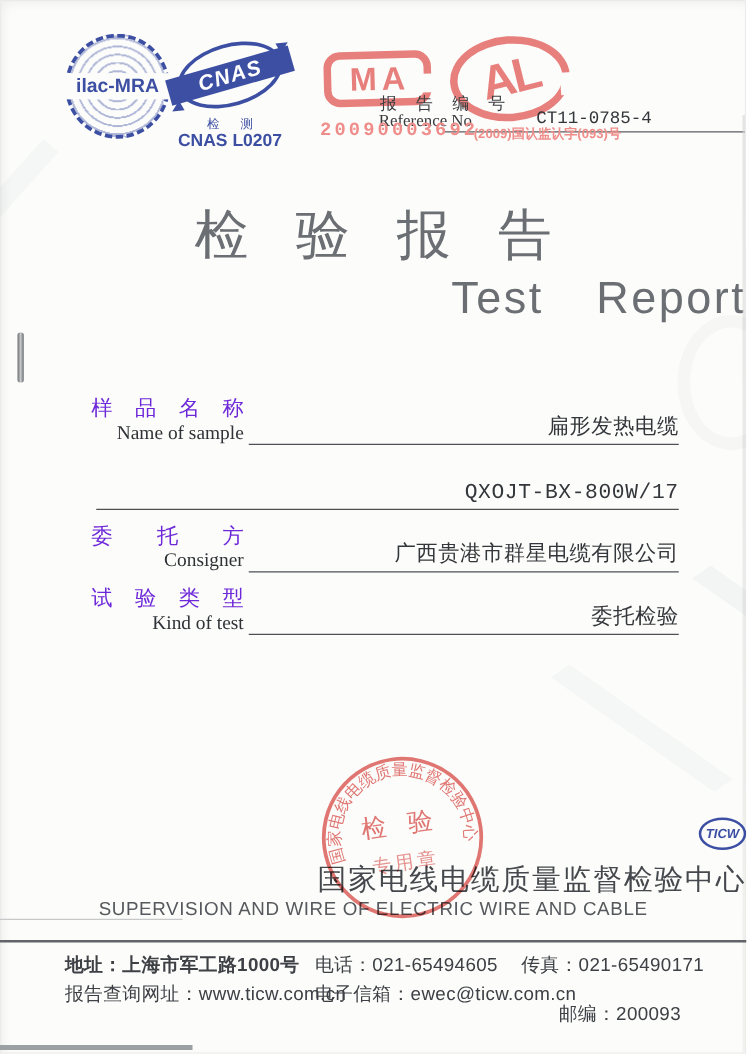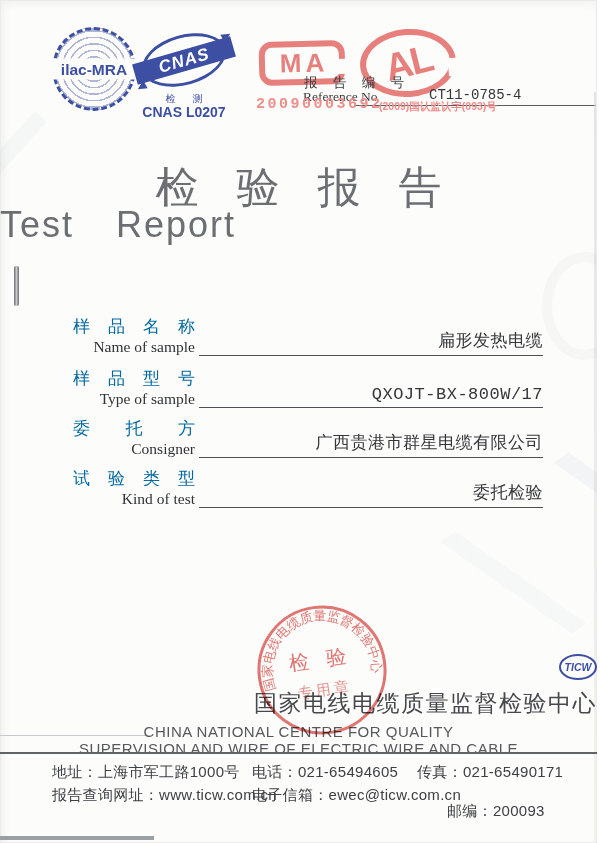--- a/index.html
+++ b/index.html
@@ -54,39 +54,39 @@
   .report-no-cn{left:304px;top:74px;font:400 13.5px var(--serif);letter-spacing:6px;color:#3a3d40;}
   .report-no-en{left:303px;top:89px;font:400 13.5px var(--serif);color:#3a3d40;}
   .report-no-value{left:429px;top:87px;font:400 14px var(--mono);color:var(--text-dark);}
   .ref-line{left:356px;top:105px;width:240px;border-top:1.5px solid #595c60;}
   .serial{left:256px;top:96px;font:700 15px var(--mono);letter-spacing:2.5px;color:var(--stamp-red-light);}
   .accreditation{left:343px;top:100px;font:700 10.5px var(--sans);color:var(--stamp-red-light);margin-left:36px;}
 
   
   .title-cn{top:146px;left:0;width:100%;text-align:center;font:500 43px var(--sans);
         color:var(--title-gray);letter-spacing:13px;text-indent:13px;margin-top:13px;}
-  .title-en{top:204px;left:0;width:100%;text-align:left;font:400 36px var(--sans);
+  .title-en{top:217px;left:0;width:100%;text-align:right;font:400 36px var(--sans);
         color:var(--title-gray);word-spacing:30px;letter-spacing:2px;}
 
   
   .left-mark{left:14px;top:266px;width:5px;height:40px;border-radius:2px;
         background:linear-gradient(90deg,#686c70,#c8cacc 50%,#686c70);}
   .right-edge{right:1px;top:92px;width:2px;height:750px;opacity:.6;
         background:linear-gradient(#d6d6d4,#ecece9);}
   .ghost1{left:-30px;top:150px;width:150px;height:130px;border-left:16px solid rgba(130,150,185,.06);transform:rotate(42deg);}
   .ghost2{left:492px;top:468px;width:120px;height:150px;transform:rotate(-35deg) skewX(20deg);
         border-right:18px solid rgba(130,150,185,.07);border-left:18px solid rgba(130,150,185,.05);}
   .ghost3{left:542px;top:252px;width:66px;height:88px;border:10px solid rgba(150,160,175,.06);border-radius:50%;}
   .footer-top-artifact{left:0;top:735px;width:146px;border-top:1.5px solid #c6c8c9;}
   .bottom-bar{left:0;top:836px;width:154px;height:4px;background:#9aa0a3;}
 
   
   .field-row{position:absolute;left:73px;width:470px;height:42px;display:flex;align-items:stretch;}
   .field-label{width:122px;display:flex;flex-direction:column;justify-content:flex-end;}
-  .label-cn{font:400 17px var(--serif);color:#0369a1;text-align:justify;text-align-last:justify;line-height:1.15;}
+  .label-cn{font:400 17px var(--serif);color:#6d28d9;text-align:justify;text-align-last:justify;line-height:1.15;}
   .label-en{font:400 15.5px var(--serif);color:#2f3337;text-align:right;line-height:1.25;}
   .field-line{flex:1;border-bottom:1.5px solid var(--line-gray);display:flex;align-items:flex-end;
         justify-content:flex-end;padding-bottom:3px;margin-left:4px;}
   .field-value{font:400 17px var(--mono);color:var(--text-dark);letter-spacing:.5px;}
 
   
   .org{top:654px;left:0;width:100%;text-align:center;}
   .org-row{display:flex;align-items:flex-end;justify-content:center;gap:8px;flex-direction:column;}
   .ticw{width:38px;height:26px;border:2.5px solid var(--logo-blue);border-radius:50%;
         display:flex;align-items:center;justify-content:center;box-sizing:border-box;}
@@ -95,21 +95,21 @@
   .org-en1{margin-top:4px;font:500 15px var(--sans);color:#55585c;letter-spacing:.5px;}
   .org-en2{font:500 15px var(--sans);color:#55585c;letter-spacing:.5px;}
 
   
   .seal{left:251px;top:594px;width:142px;height:152px;transform:rotate(-8deg);
         opacity:.85;mix-blend-mode:multiply;}
 
   
   .footer-sep{left:0;top:752px;width:600px;border-top:2px solid #606367;}
   .ftxt{font:500 15px var(--sans);color:#3d4045;letter-spacing:.3px;white-space:nowrap;}
-  .f-address{left:52px;top:763px;}  .f-phone{left:252px;top:763px;text-align:center;}  .f-fax{left:417px;top:763px;}
+  .f-address{left:52px;top:763px;font-weight:bold;}  .f-phone{left:252px;top:763px;text-align:center;}  .f-fax{left:417px;top:763px;}
   .f-website{left:52px;top:786px;}  .f-email{left:252px;top:786px;}  .f-postcode{left:447px;top:786px;margin-top:16px;}
 </style>
 </head>
 <body>
 
 <div class="page">
 
   <div class="abs ilac">
     <div class="ilac-band">
       <span>ilac-MRA</span>
@@ -156,24 +156,20 @@
     <div class="field-label">
       <div class="label-cn">样 品 名 称</div>
       <div class="label-en">Name of sample</div>
     </div>
     <div class="field-line">
       <span class="field-value">扁形发热电缆</span>
     </div>
   </div>
 
   <div class="field-row" style="top:366px">
-    <div class="field-label">
-      <div class="label-cn">样 品 型 号</div>
-      <div class="label-en">Type of sample</div>
-    </div>
     <div class="field-line">
       <span class="field-value">QXOJT-BX-800W/17</span>
     </div>
   </div>
 
   <div class="field-row" style="top:416px">
     <div class="field-label">
       <div class="label-cn">委 托 方</div>
       <div class="label-en">Consigner</div>
     </div>
@@ -192,21 +188,20 @@
     </div>
   </div>
 
   <div class="abs org">
     <div class="org-row">
       <div class="ticw">
         <span>TICW</span>
       </div>
       <div class="org-cn">国家电线电缆质量监督检验中心</div>
     </div>
-    <div class="org-en1">CHINA NATIONAL CENTRE FOR QUALITY</div>
     <div class="org-en2">SUPERVISION AND WIRE OF ELECTRIC WIRE AND CABLE</div>
   </div>
 
   <div class="abs seal">
     <svg width="142" height="152" viewBox="0 0 142 152">
       <circle cx="71" cy="76" r="63" fill="none" stroke="#dd5f5c" stroke-width="3"></circle>
       <path id="seal-ring-path" d="M 22.7 88.9 A 50 50 0 1 1 119.3 88.9" fill="none"></path>
       <text font-size="13" fill="#dd5f5c" font-family="Liberation Sans, sans-serif">
         <textPath href="#seal-ring-path" startOffset="0" textLength="180" lengthAdjust="spacing">国家电线电缆质量监督检验中心</textPath>
       </text>

